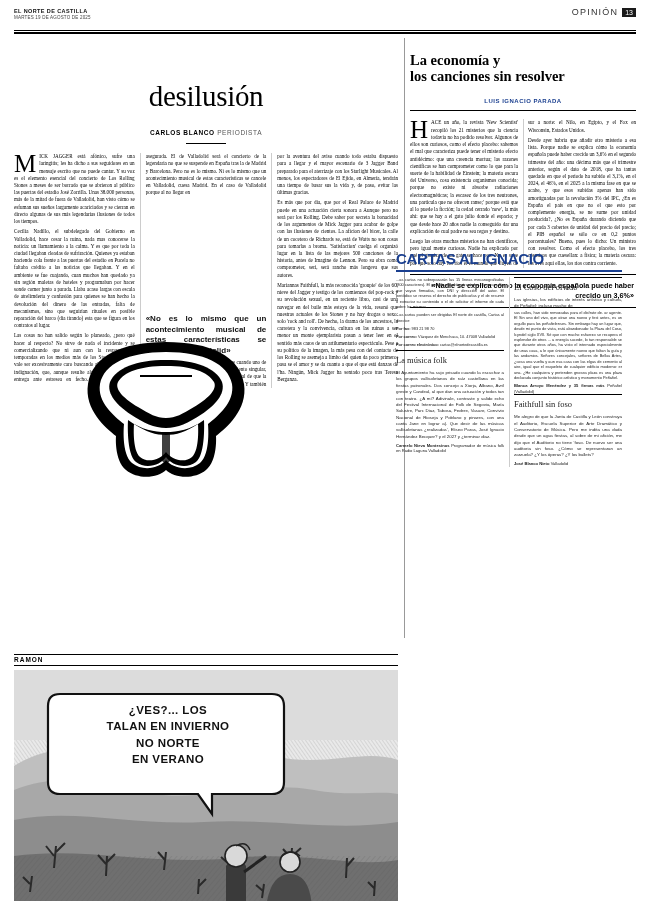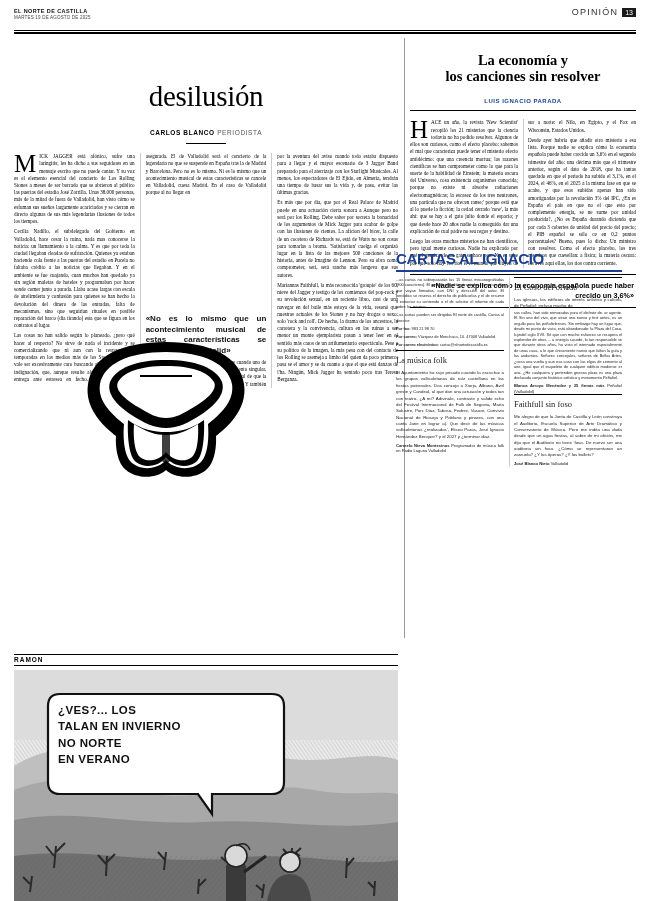--- a/index.html
+++ b/index.html
@@ -29,21 +29,21 @@
   .byline .role{font-weight:normal;color:#555;}
   .byline-rule{width:40px;border-top:1px solid #000;margin:7px auto 9px auto;}
 
   .cols3{column-count:3;column-gap:11px;column-rule:.5px solid #ccc;font-size:5.1px;line-height:1.42;text-align:justify;}
   .cols3 p{margin:0 0 3px 0;}
   .dropcap{float:left;font-size:25px;line-height:.82;padding:1px 3px 0 0;font-family:"Liberation Serif",serif;}
 
   .pullquote{font-family:"Liberation Sans",sans-serif;font-size:8px;line-height:1.3;font-weight:bold;color:#111;}
 
   
-  .head-right{font-family:"Liberation Serif",serif;font-size:14.5px;line-height:1.12;text-align:center;margin:14px 0 0 0;}
+  .head-right{font-family:"Liberation Serif",serif;font-size:14.5px;line-height:1.12;margin:14px 0 0 0;}
   .byline-r{font-family:"Liberation Sans",sans-serif;font-size:6px;font-weight:bold;letter-spacing:.5px;text-align:center;color:#1a3f8f;margin-top:14px;}
   .rule-r{border-top:1px solid #000;margin:6px 0 8px 0;}
   .cols2{column-count:2;column-gap:10px;column-rule:.5px solid #ccc;font-size:5.1px;line-height:1.42;text-align:justify;}
   .cols2 p{margin:0 0 3px 0;}
   .quote-box{font-family:"Liberation Sans",sans-serif;font-size:7.2px;line-height:1.34;font-weight:bold;border-top:1px solid #000;border-bottom:1px solid #000;padding:6px 2px;margin-top:6px;text-align:right;}
 
   
   .cartas-wrap{position:absolute;left:396px;top:250px;width:226px;}
   .cartas-title{font-family:"Liberation Sans",sans-serif;font-size:15px;font-weight:bold;color:#1a3f8f;letter-spacing:-.3px;}
   .cartas-rule{border-top:2px solid #1a3f8f;margin:3px 0 5px 0;}
@@ -246,21 +246,21 @@
 
           <path d="M252 238 q4 -34 24 -34 q20 0 22 34 Z" fill="#4a4a4a"></path>
           <circle cx="276" cy="192" r="10" fill="#d9d9d9" stroke="#222" stroke-width="1.6"></circle>
           <path d="M268 186 q10 -8 18 0" fill="none" stroke="#222" stroke-width="1.4"></path>
         </g>
 
         <g>
           <path d="M46 24 q-12 0 -12 12 L34 112 q0 12 12 12 L184 124 l14 20 l0 -20 L258 124 q12 0 12 -12 L270 36 q0 -12 -12 -12 Z" fill="#ffffff" stroke="#111" stroke-width="2.2"></path>
         </g>
       </svg>
-      <div class="bubble-text" style="position:absolute;left:44px;top:32px;width:220px;font-size:11.5px;line-height:1.42;font-weight:bold;color:#111;text-align:left;letter-spacing:.4px;">
+      <div class="bubble-text" style="position:absolute;left:44px;top:32px;width:220px;font-size:11.5px;line-height:1.42;font-weight:bold;color:#111;text-align:center;letter-spacing:.4px;">
         <div>¿VES?... LOS</div>
         <div>TALAN EN INVIERNO</div>
         <div>NO NORTE</div>
         <div>EN VERANO</div>
       </div>
     </div>
   </div>
 
 </div>
 

